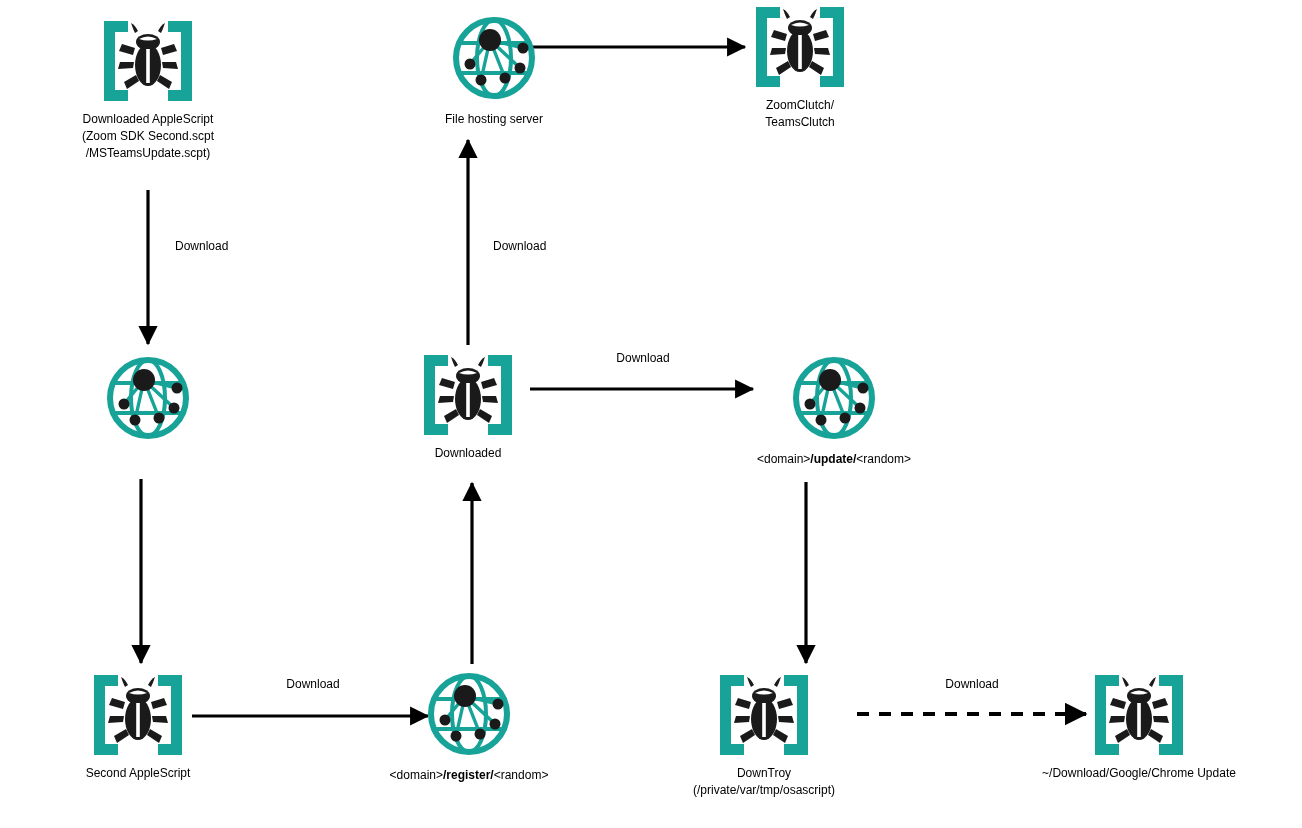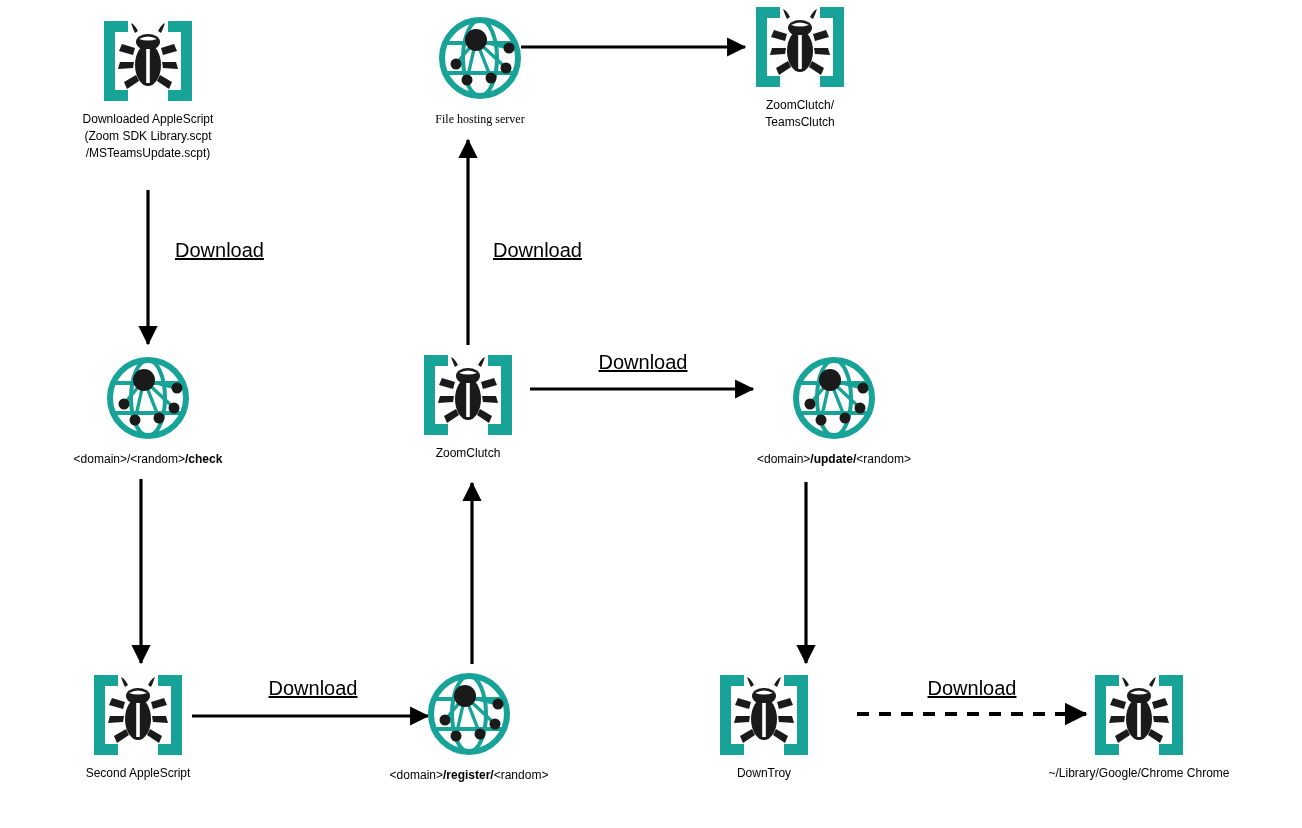--- a/index.html
+++ b/index.html
@@ -37,25 +37,24 @@
     line-height: 1.42;
     text-align: center;
     color: #000000;
     white-space: nowrap;
   }
   .caption .ln { display: block; }
   .caption b { font-weight: bold; }
 
   .edge-label {
     position: absolute;
-    font-size: 20px;
+    font-size: 12px;
     line-height: 1;
     color: #000000;
     white-space: nowrap;
-    text-decoration: underline;
   }
   .edge-label.center { transform: translateX(-50%); }
 
   svg.arrows {
     position: absolute;
     left: 0;
     top: 0;
     width: 1302px;
     height: 828px;
     pointer-events: none;
@@ -108,26 +107,26 @@
           <path d="M63 30 L76 26 L79 33 L65 37 z"></path>
           <path d="M36 44 L22 44 L20 51 L35 50 z"></path>
           <path d="M64 44 L78 44 L80 51 L65 50 z"></path>
           <path d="M38 57 L26 64 L29 71 L41 63 z"></path>
           <path d="M62 57 L74 64 L71 71 L59 63 z"></path>
         </g>
       </svg>
     </span>
     <span class="caption">
       <span class="ln">Downloaded AppleScript</span>
-      <span class="ln">(Zoom SDK Library.scpt</span>
+      <span class="ln">(Zoom SDK Second.scpt</span>
       <span class="ln">/MSTeamsUpdate.scpt)</span>
     </span>
   </div>
 
-  <div class="node" style="left:480px; top:12px;font-family:Liberation Serif, serif;">
+  <div class="node" style="left:494px; top:12px;">
     <span class="glyph">
       <svg width="92" height="92" viewBox="0 0 92 92" xmlns="http://www.w3.org/2000/svg">
         <circle cx="46" cy="46" r="38" fill="none" stroke="#17a398" stroke-width="6"></circle>
         <g fill="none" stroke="#17a398" stroke-width="4">
           <ellipse cx="46" cy="46" rx="17" ry="38"></ellipse>
           <path d="M12 31 H80"></path>
           <path d="M12 61 H80"></path>
         </g>
         <g stroke="#17a398" stroke-width="3.4" fill="none">
           <path d="M42 28 L22 52"></path>
@@ -197,23 +196,20 @@
         <g fill="#1a1a1a">
           <circle cx="42" cy="28" r="11"></circle>
           <circle cx="75" cy="36" r="5.5"></circle>
           <circle cx="72" cy="56" r="5.5"></circle>
           <circle cx="57" cy="66" r="5.5"></circle>
           <circle cx="33" cy="68" r="5.5"></circle>
           <circle cx="22" cy="52" r="5.5"></circle>
         </g>
       </svg>
     </span>
-    <span class="caption">
-      <span class="ln"><span>&lt;domain&gt;/&lt;random&gt;</span><b>/check</b></span>
-    </span>
   </div>
 
   <div class="node" style="left:468px; top:352px;">
     <span class="glyph">
       <svg width="100" height="86" viewBox="0 0 100 86" xmlns="http://www.w3.org/2000/svg">
         <path d="M6 3 H30 V14 H17 V72 H30 V83 H6 Z" fill="#17a398"></path>
         <path d="M94 3 H70 V14 H83 V72 H70 V83 H94 Z" fill="#17a398"></path>
         <g fill="#1a1a1a">
           <path d="M40 13 q-3 -6 -7 -8 q2 6 4 10 z"></path>
           <path d="M60 13 q3 -6 7 -8 q-2 6 -4 10 z"></path>
@@ -224,21 +220,21 @@
           <path d="M37 30 L24 26 L21 33 L35 37 z"></path>
           <path d="M63 30 L76 26 L79 33 L65 37 z"></path>
           <path d="M36 44 L22 44 L20 51 L35 50 z"></path>
           <path d="M64 44 L78 44 L80 51 L65 50 z"></path>
           <path d="M38 57 L26 64 L29 71 L41 63 z"></path>
           <path d="M62 57 L74 64 L71 71 L59 63 z"></path>
         </g>
       </svg>
     </span>
     <span class="caption">
-      <span class="ln">ZoomClutch</span>
+      <span class="ln">Downloaded</span>
     </span>
   </div>
 
   <div class="node" style="left:834px; top:352px;">
     <span class="glyph">
       <svg width="92" height="92" viewBox="0 0 92 92" xmlns="http://www.w3.org/2000/svg">
         <circle cx="46" cy="46" r="38" fill="none" stroke="#17a398" stroke-width="6"></circle>
         <g fill="none" stroke="#17a398" stroke-width="4">
           <ellipse cx="46" cy="46" rx="17" ry="38"></ellipse>
           <path d="M12 31 H80"></path>
@@ -339,20 +335,21 @@
           <path d="M63 30 L76 26 L79 33 L65 37 z"></path>
           <path d="M36 44 L22 44 L20 51 L35 50 z"></path>
           <path d="M64 44 L78 44 L80 51 L65 50 z"></path>
           <path d="M38 57 L26 64 L29 71 L41 63 z"></path>
           <path d="M62 57 L74 64 L71 71 L59 63 z"></path>
         </g>
       </svg>
     </span>
     <span class="caption">
       <span class="ln">DownTroy</span>
+      <span class="ln">(/private/var/tmp/osascript)</span>
     </span>
   </div>
 
   <div class="node" style="left:1139px; top:672px;">
     <span class="glyph">
       <svg width="100" height="86" viewBox="0 0 100 86" xmlns="http://www.w3.org/2000/svg">
         <path d="M6 3 H30 V14 H17 V72 H30 V83 H6 Z" fill="#17a398"></path>
         <path d="M94 3 H70 V14 H83 V72 H70 V83 H94 Z" fill="#17a398"></path>
         <g fill="#1a1a1a">
           <path d="M40 13 q-3 -6 -7 -8 q2 6 4 10 z"></path>
@@ -364,21 +361,21 @@
           <path d="M37 30 L24 26 L21 33 L35 37 z"></path>
           <path d="M63 30 L76 26 L79 33 L65 37 z"></path>
           <path d="M36 44 L22 44 L20 51 L35 50 z"></path>
           <path d="M64 44 L78 44 L80 51 L65 50 z"></path>
           <path d="M38 57 L26 64 L29 71 L41 63 z"></path>
           <path d="M62 57 L74 64 L71 71 L59 63 z"></path>
         </g>
       </svg>
     </span>
     <span class="caption">
-      <span class="ln">~/Library/Google/Chrome Chrome</span>
+      <span class="ln">~/Download/Google/Chrome Update</span>
     </span>
   </div>
 
   <div class="edge-label" style="left:175px; top:240px;">Download</div>
 
   <div class="edge-label" style="left:493px; top:240px;">Download</div>
 
   <div class="edge-label center" style="left:643px; top:352px;">Download</div>
 
   <div class="edge-label center" style="left:313px; top:678px;">Download</div>

